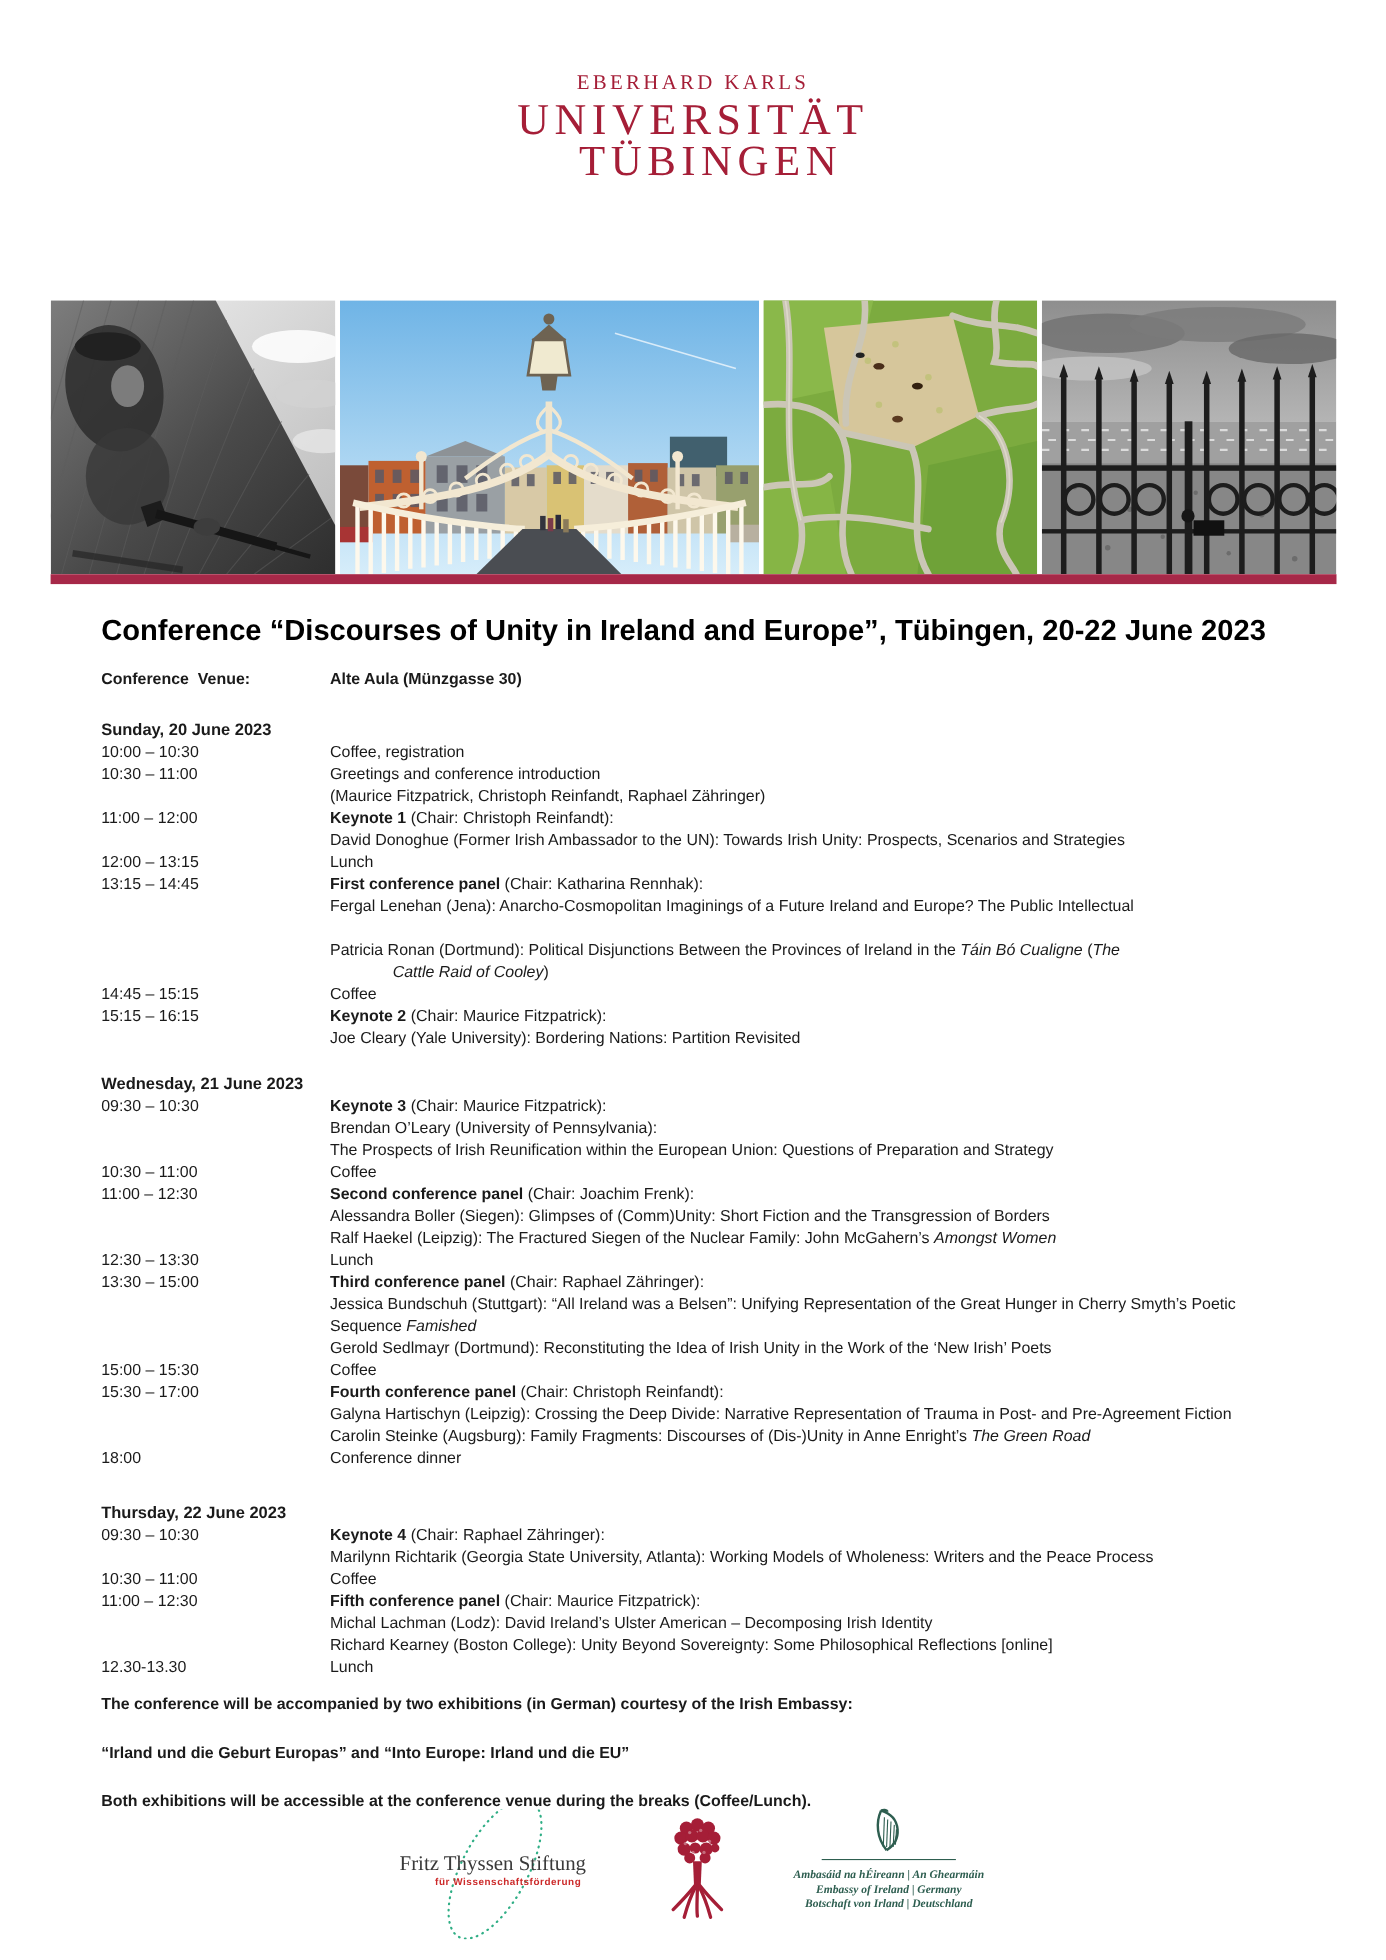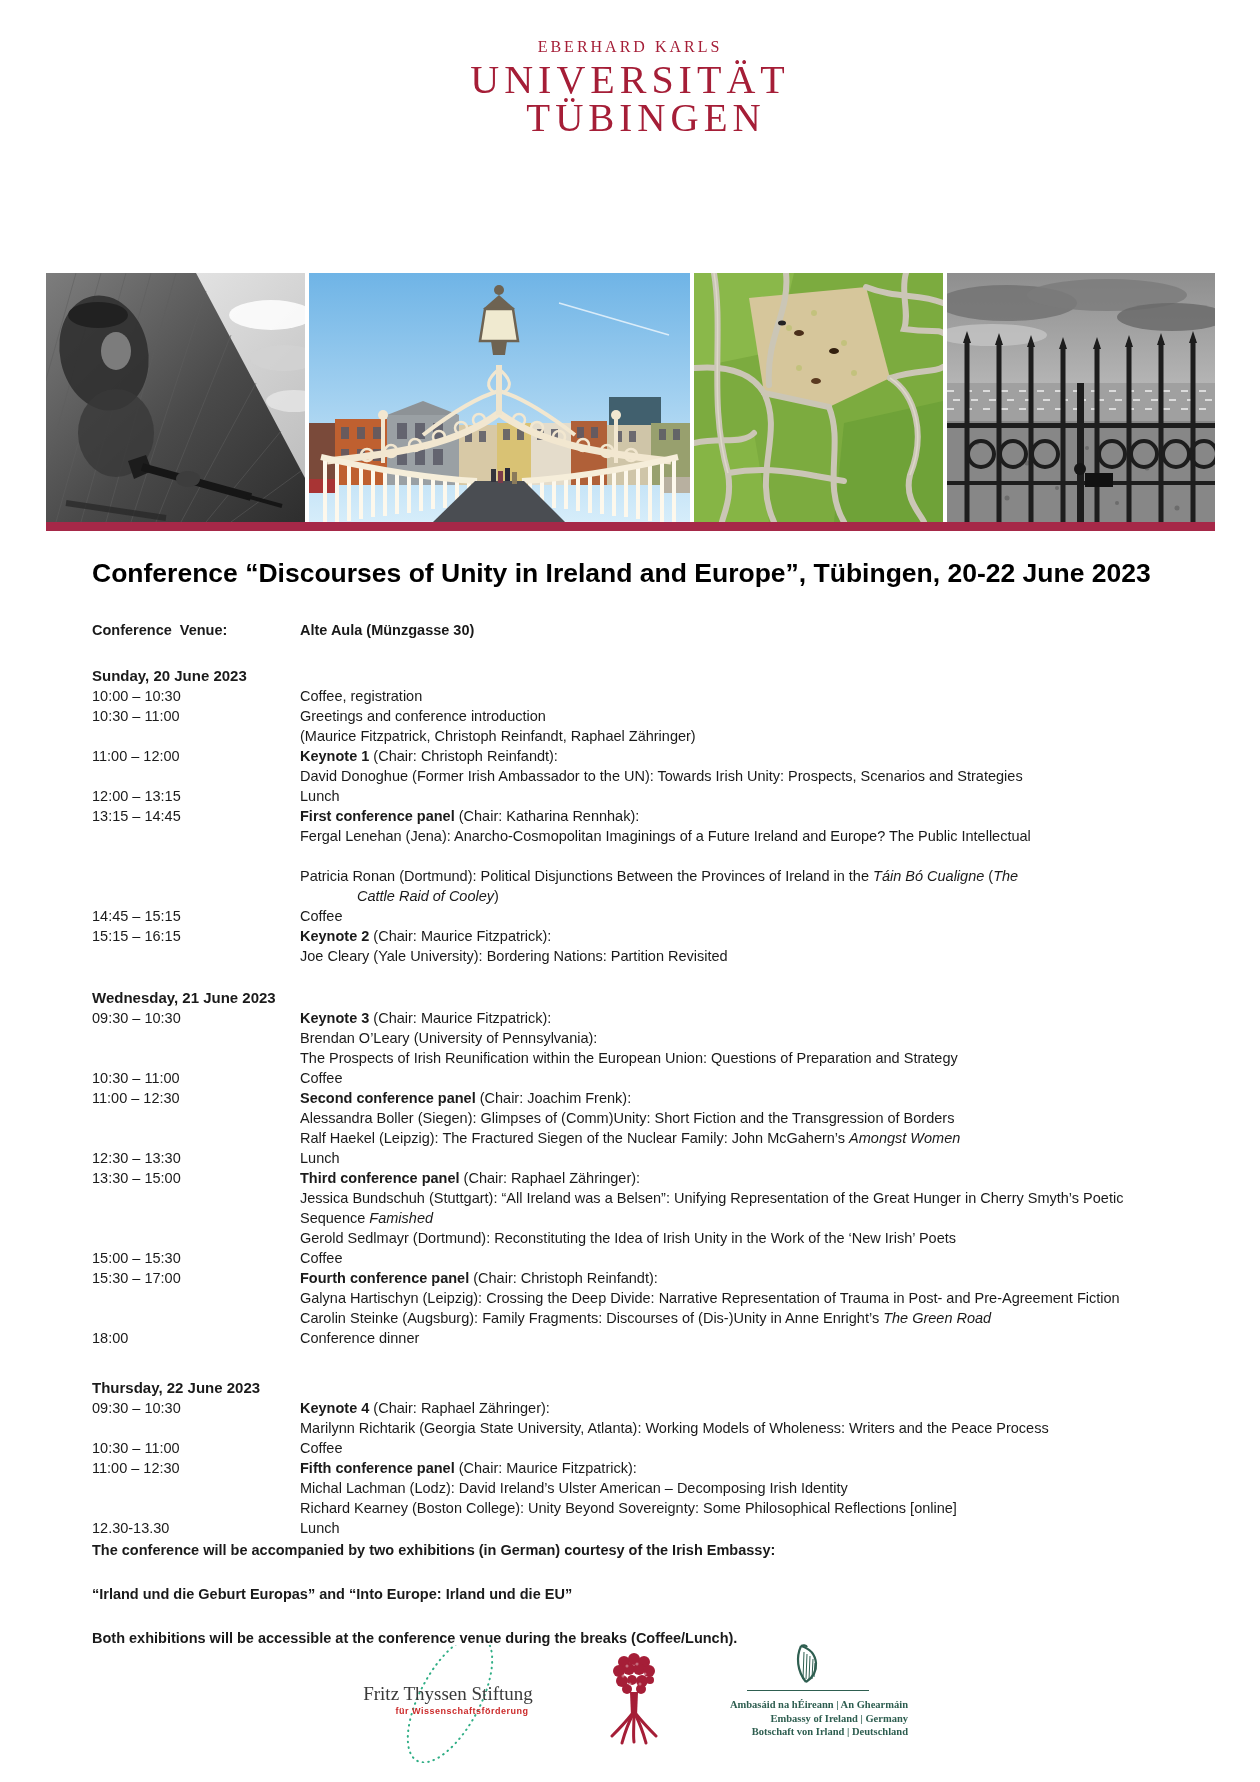--- a/index.html
+++ b/index.html
@@ -2,57 +2,57 @@
 <html><head>
 <meta charset="utf-8">
 <style>
   html,body{margin:0;padding:0;background:#e9e9e9;}
   .page{position:relative;width:1260px;height:1782px;margin:0 auto;background:#ffffff;overflow:hidden;
         font-family:"Liberation Sans",sans-serif;color:#1a1a1a;}
 
   
   .uni-logo{position:absolute;top:36px;left:0;right:0;text-align:center;color:#A51E37;
             font-family:"Liberation Serif",serif;}
-  .uni-logo .l1{font-size:16px;letter-spacing:3px;line-height:22px;}
+  .uni-logo .l1{font-size:19px;letter-spacing:3px;line-height:22px;margin-top:29px;}
   .uni-logo .l2{font-size:40px;letter-spacing:5px;line-height:38px;margin-top:3px;}
   .uni-logo .l3{font-size:39px;letter-spacing:5px;line-height:38px;padding-left:32px;}
 
   
   .banner{position:absolute;left:46px;top:273px;width:1169px;height:249px;display:flex;gap:4px;}
   .photo{height:249px;overflow:hidden;flex:0 0 auto;}
   .photo svg{display:block;}
   .redbar{position:absolute;left:46px;top:522px;width:1169px;height:9px;background:#A62848;}
 
   
   .title{position:absolute;left:92px;top:558px;width:1120px;font-size:26.5px;font-weight:bold;
          color:#000000;white-space:nowrap;}
 
   
-  .content{position:absolute;left:92px;top:608px;width:1104px;font-size:14.5px;margin-top:12px;}
+  .content{position:absolute;left:92px;top:608px;width:1104px;font-size:14.5px;}
   .venue-row{display:flex;height:20px;line-height:20px;font-weight:bold;}
   .venue-label{flex:0 0 208px;white-space:pre;}
   .day{margin-top:22px;}
   .day:first-child{margin-top:26px;}
   .day:last-child{margin-top:30px;}
   .day-head{font-weight:bold;font-size:15px;height:20px;line-height:20px;}
   .srow{display:flex;height:20px;line-height:20px;white-space:nowrap;justify-content:center;}
   .time{flex:0 0 208px;}
   .desc{flex:1 1 auto;}
   .desc.indent{padding-left:57px;}
   .b{font-weight:bold;}
   .i{font-style:italic;}
 
   
   .footer-text{position:absolute;left:92px;top:1540px;width:1104px;font-weight:bold;font-size:14.5px;}
   .footer-text p{margin:0 0 24px 0;height:20px;line-height:20px;white-space:nowrap;}
 
   
   .thyssen{position:absolute;left:338px;top:1645px;width:220px;height:118px;}
   .tree-logo{position:absolute;left:610px;top:1650px;width:48px;height:95px;}
-  .embassy{position:absolute;left:708px;top:1643px;width:200px;text-align:right;color:#2E5E50;}
+  .embassy{position:absolute;left:708px;top:1643px;width:200px;text-align:center;color:#2E5E50;font-style:italic;}
   .embassy .harp{display:block;margin:0 auto;}
   .embassy .rule{width:122px;border-top:1.5px solid #2E5E50;margin:5px auto 7px auto;}
   .embassy .etxt{font-family:"Liberation Serif",serif;font-weight:bold;font-size:10.5px;line-height:13.5px;}
 </style>
 </head>
 <body>
 
 <div class="page">
 
   <div class="uni-logo">

